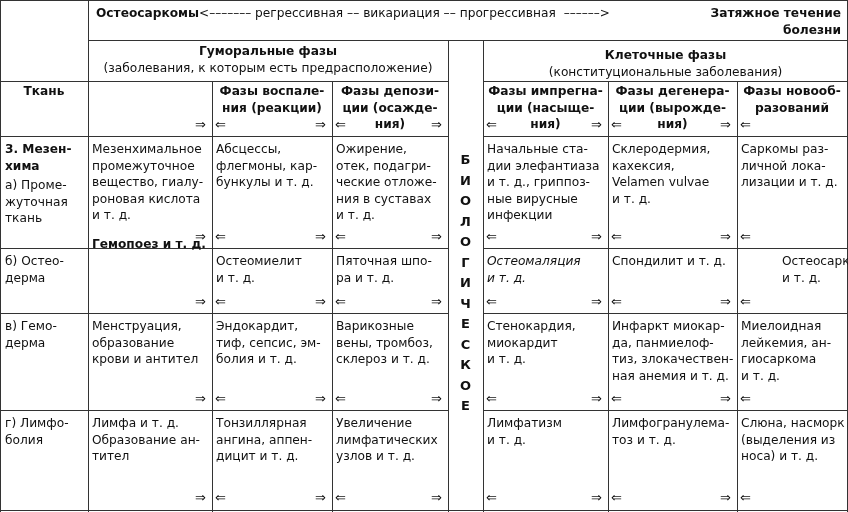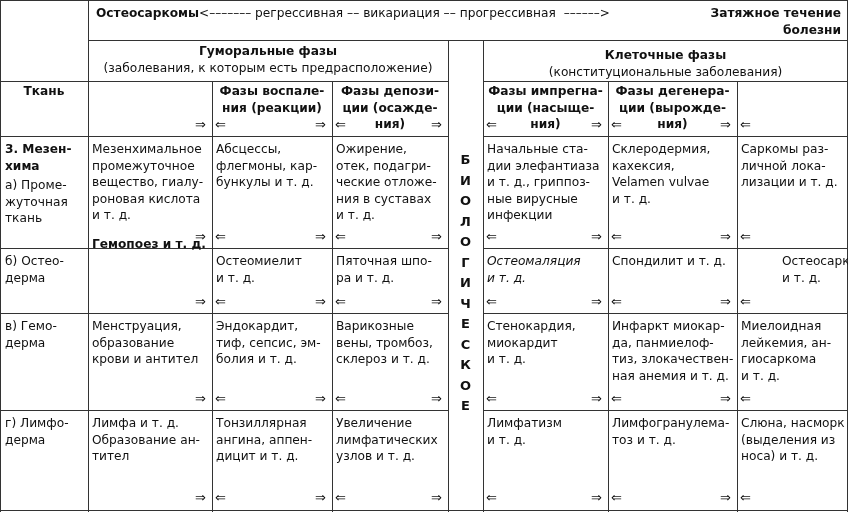--- a/index.html
+++ b/index.html
@@ -73,20 +73,22 @@
 ния (реакции)</div>
   <div class="cell bold center txt" style="left:332px;top:83px;width:116px;">Фазы депози-
 ции (осажде-
 ния)</div>
   <div class="cell bold center txt" style="left:483px;top:83px;width:125px;">Фазы импрегна-
 ции (насыще-
 ния)</div>
   <div class="cell bold center txt" style="left:608px;top:83px;width:129px;">Фазы дегенера-
 ции (вырожде-
 ния)</div>
+  <div class="cell bold center txt" style="left:737px;top:83px;width:110px;">Фазы новооб-
+разований</div>
 
   <span class="arr" style="left:195px;top:118px;">⇒</span>
   <span class="arr" style="left:215px;top:118px;">⇐</span>
   <span class="arr" style="left:315px;top:118px;">⇒</span>
   <span class="arr" style="left:335px;top:118px;">⇐</span>
   <span class="arr" style="left:431px;top:118px;">⇒</span>
   <span class="arr" style="left:486px;top:118px;">⇐</span>
   <span class="arr" style="left:591px;top:118px;">⇒</span>
   <span class="arr" style="left:611px;top:118px;">⇐</span>
   <span class="arr" style="left:720px;top:118px;">⇒</span>
@@ -204,21 +206,21 @@
   <span class="arr" style="left:315px;top:392px;">⇒</span>
   <span class="arr" style="left:335px;top:392px;">⇐</span>
   <span class="arr" style="left:431px;top:392px;">⇒</span>
   <span class="arr" style="left:486px;top:392px;">⇐</span>
   <span class="arr" style="left:591px;top:392px;">⇒</span>
   <span class="arr" style="left:611px;top:392px;">⇐</span>
   <span class="arr" style="left:720px;top:392px;">⇒</span>
   <span class="arr" style="left:740px;top:392px;">⇐</span>
 
   <div class="cell txt" style="left:5px;top:415px;width:82px;">г) Лимфо-
-дерма</div>
+болия</div>
   <div class="cell txt" style="left:92px;top:415px;width:120px;">Лимфа и т. д.
 Образование ан-
 тител</div>
   <div class="cell txt" style="left:216px;top:415px;width:116px;">Тонзиллярная
 ангина, аппен-
 дицит и т. д.</div>
   <div class="cell txt" style="left:336px;top:415px;width:112px;">Увеличение
 лимфатических
 узлов и т. д.</div>
   <div class="cell txt" style="left:487px;top:415px;width:121px;">Лимфатизм

